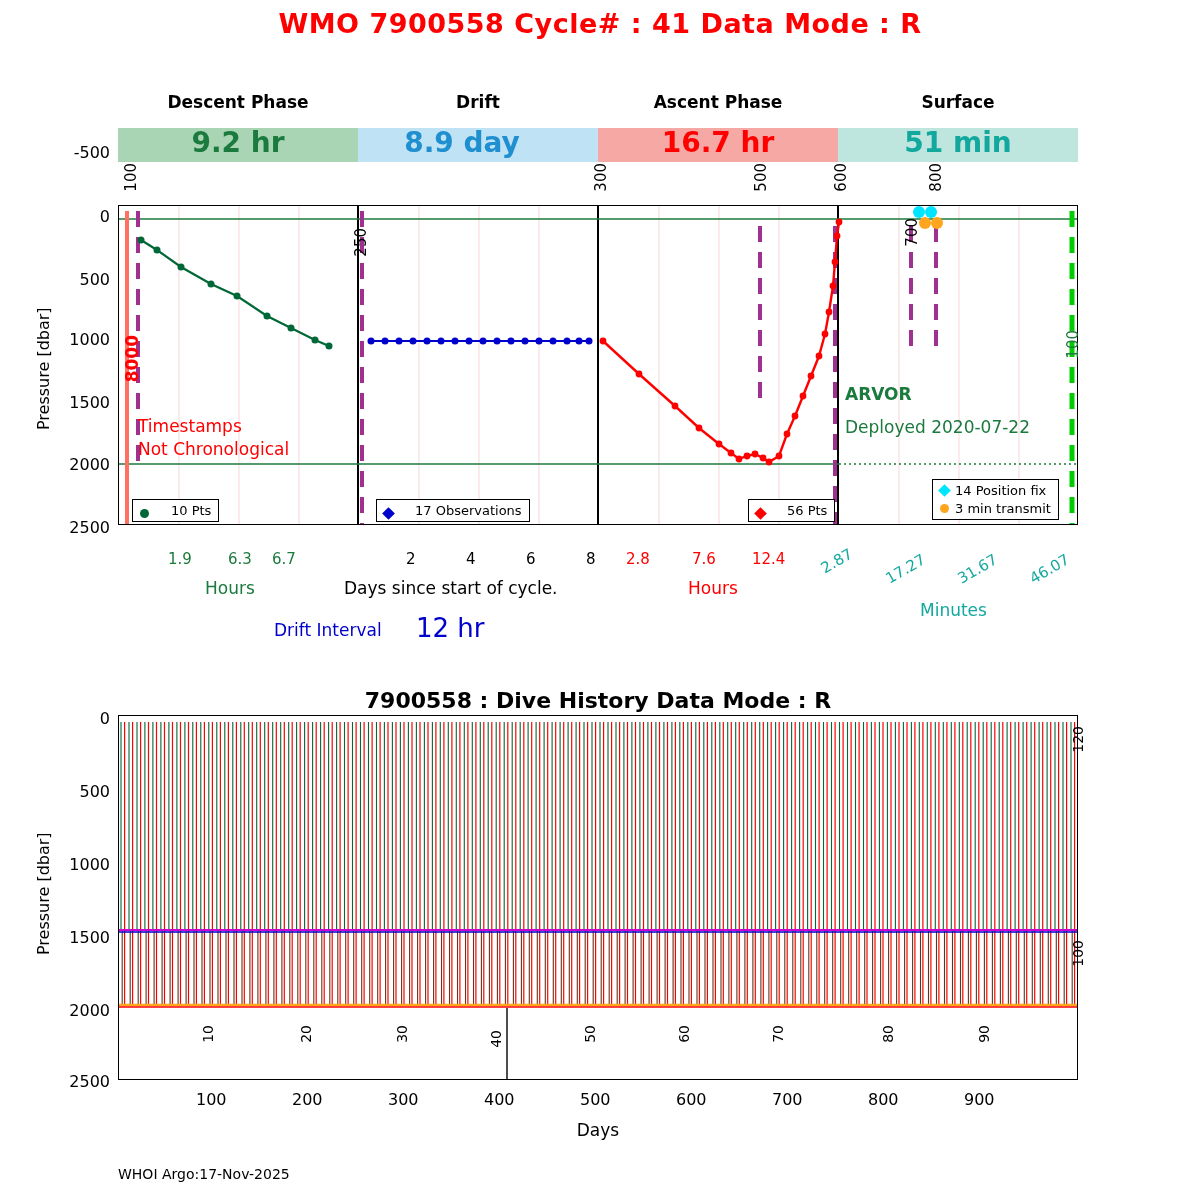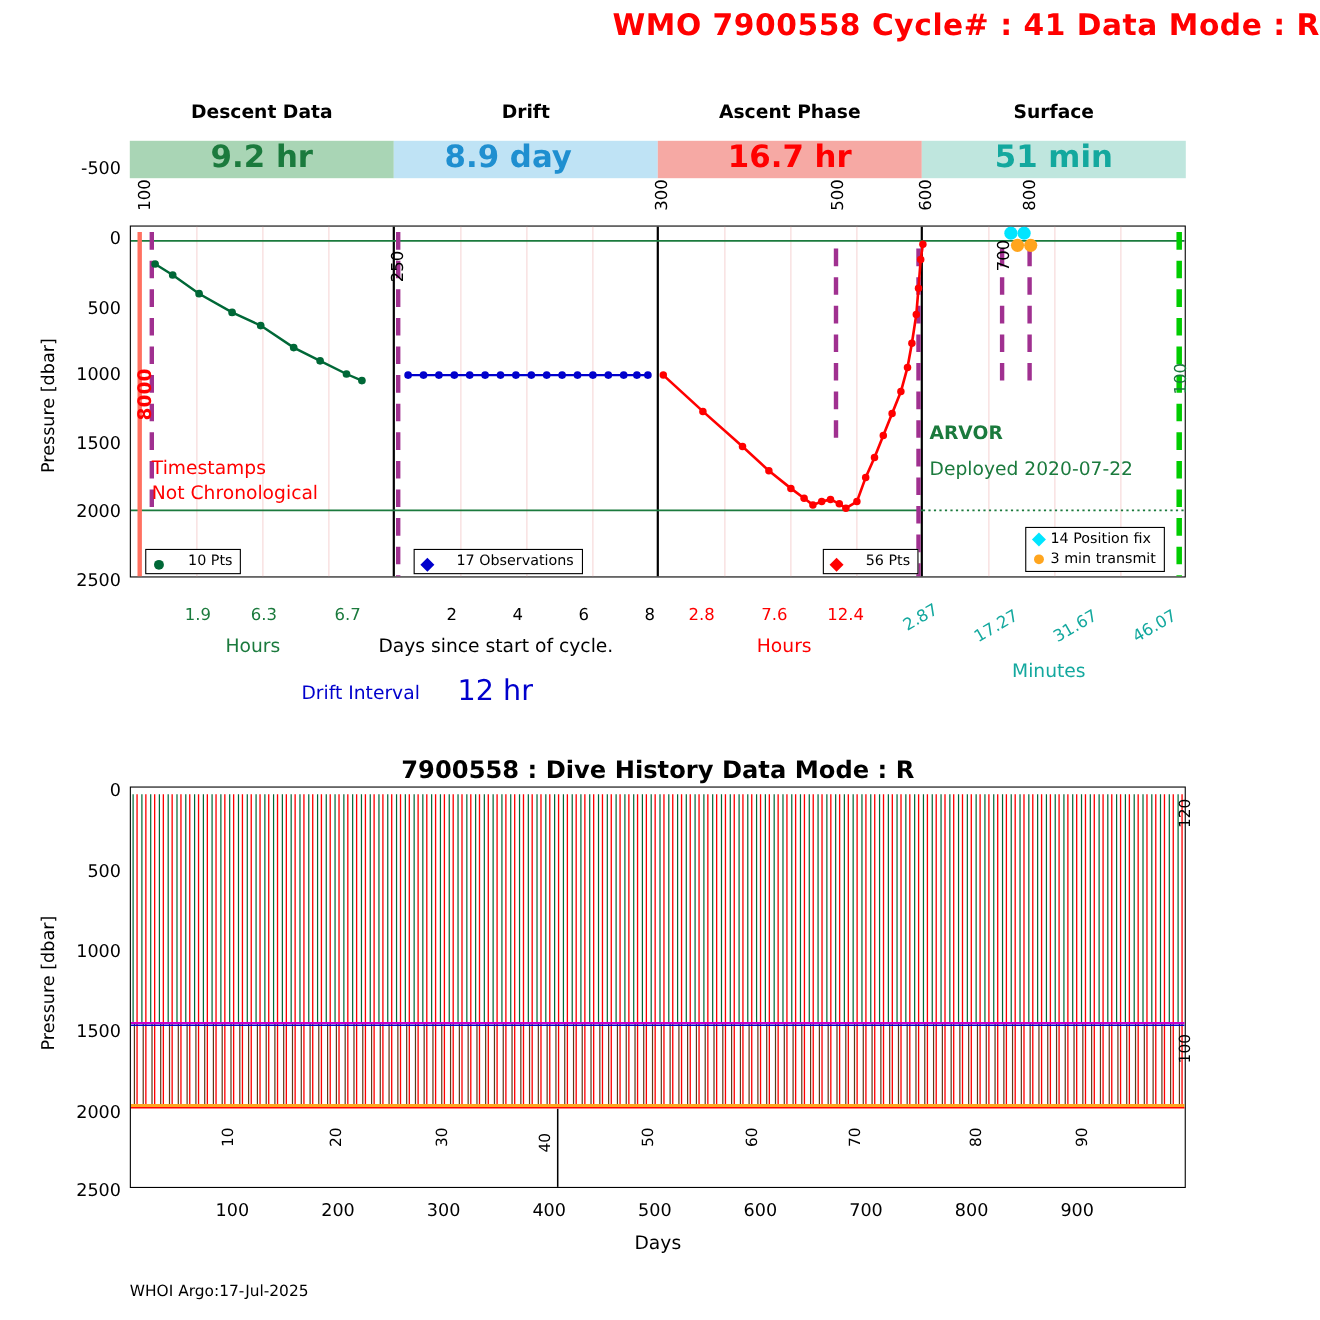--- a/index.html
+++ b/index.html
@@ -1,18 +1,18 @@
 <!DOCTYPE html>
 <html><head>
 <meta charset="utf-8">
 <style>
   html,body{margin:0;padding:0;}
   body{width:1200px;height:1200px;background:#ffffff;font-family:"DejaVu Sans",sans-serif;position:relative;overflow:hidden;}
   .abs{position:absolute;}
-  .ttl{font-weight:bold;font-size:27px;color:#ff0000;text-align:right;width:100%;top:8px;letter-spacing:0.5px;}
+  .ttl{font-weight:bold;font-size:27px;color:#ff0000;text-align:center;width:100%;top:8px;letter-spacing:0.5px;}
   
   #top{left:118px;top:205px;width:960px;height:320px;border:1px solid #000;box-sizing:border-box;}
   .phaseband{position:absolute;height:34px;top:128px;}
   .phasehdr{position:absolute;top:92px;font-weight:bold;font-size:17px;color:#000;text-align:center;}
   .phasebig{position:absolute;top:126px;font-weight:bold;font-size:28px;text-align:center;}
   .ylab{transform:rotate(-90deg);transform-origin:left top;font-size:16px;color:#000;}
   .ytick{font-size:16px;text-align:right;width:55px;color:#000;}
   .xtick{font-size:15px;}
   .vlab{font-size:15px;writing-mode:vertical-rl;transform:rotate(180deg);}
   .legbox{position:absolute;border:1px solid #000;background:#fff;font-size:13px;padding:3px 7px;display:flex;align-items:flex-end;gap:22px;}
@@ -23,21 +23,21 @@
   .b-ytick{font-size:16px;text-align:right;width:55px;color:#000;}
   .b-xtick{font-size:16px;color:#000;}
   .rotnum{font-size:14px;writing-mode:vertical-rl;transform:rotate(180deg);color:#000;}
   .foot{font-size:14px;color:#000;}
 </style>
 </head>
 <body>
 
 <div class="abs ttl">WMO 7900558   Cycle# : 41   Data Mode : R</div>
 
-<div class="abs phasehdr" style="left:118px;width:240px;">Descent Data</div>
+<div class="abs phasehdr" style="left:118px;width:240px;">Descent Phase</div>
 <div class="abs phasehdr" style="left:358px;width:240px;">Drift</div>
 <div class="abs phasehdr" style="left:598px;width:240px;">Ascent Phase</div>
 <div class="abs phasehdr" style="left:838px;width:240px;">Surface</div>
 
 <div class="abs phaseband" style="left:118px;width:240px;background:#a9d5b5;"></div>
 <div class="abs phaseband" style="left:358px;width:240px;background:#bfe3f5;"></div>
 <div class="abs phaseband" style="left:598px;width:240px;background:#f6a9a4;"></div>
 <div class="abs phaseband" style="left:838px;width:240px;background:#bfe6de;"></div>
 
 <div class="abs phasebig" style="left:118px;width:240px;color:#1b7a3d;">9.2 hr</div>
@@ -196,21 +196,21 @@
     <span>14 Position fix</span>
   </div>
   <div style="display:flex;align-items:center;gap:6px;">
     <span class="dot" style="background:#ffa51e;"></span>
     <span>3 min transmit</span>
   </div>
 </div>
 
 <div class="abs xtick" style="left:168px;top:550px;color:#1b7a3d;">1.9</div>
 <div class="abs xtick" style="left:228px;top:550px;color:#1b7a3d;">6.3</div>
-<div class="abs xtick" style="left:304px;top:550px;color:#1b7a3d;">6.7</div>
+<div class="abs xtick" style="left:272px;top:550px;color:#1b7a3d;">6.7</div>
 <div class="abs xtick" style="left:205px;top:578px;color:#1b7a3d;font-size:17px;">Hours</div>
 
 <div class="abs xtick" style="left:406px;top:550px;">2</div>
 <div class="abs xtick" style="left:466px;top:550px;">4</div>
 <div class="abs xtick" style="left:526px;top:550px;">6</div>
 <div class="abs xtick" style="left:586px;top:550px;">8</div>
 <div class="abs xtick" style="left:344px;top:578px;font-size:17px;">Days since start of cycle.</div>
 
 <div class="abs xtick" style="left:626px;top:550px;color:#ff0000;">2.8</div>
 <div class="abs xtick" style="left:692px;top:550px;color:#ff0000;">7.6</div>
@@ -625,13 +625,13 @@
 <div class="abs rotnum" style="left:488px;top:1030px;">40</div>
 <div class="abs rotnum" style="left:582px;top:1025px;">50</div>
 <div class="abs rotnum" style="left:676px;top:1025px;">60</div>
 <div class="abs rotnum" style="left:770px;top:1025px;">70</div>
 <div class="abs rotnum" style="left:880px;top:1025px;">80</div>
 <div class="abs rotnum" style="left:976px;top:1025px;">90</div>
 
 <div class="abs rotnum" style="left:1070px;top:726px;color:#000;">120</div>
 <div class="abs rotnum" style="left:1070px;top:940px;color:#000;">100</div>
 
-<div class="abs foot" style="left:118px;top:1166px;">WHOI Argo:17-Jul-2025</div>
+<div class="abs foot" style="left:118px;top:1166px;">WHOI Argo:17-Nov-2025</div>
 
 </body></html>

